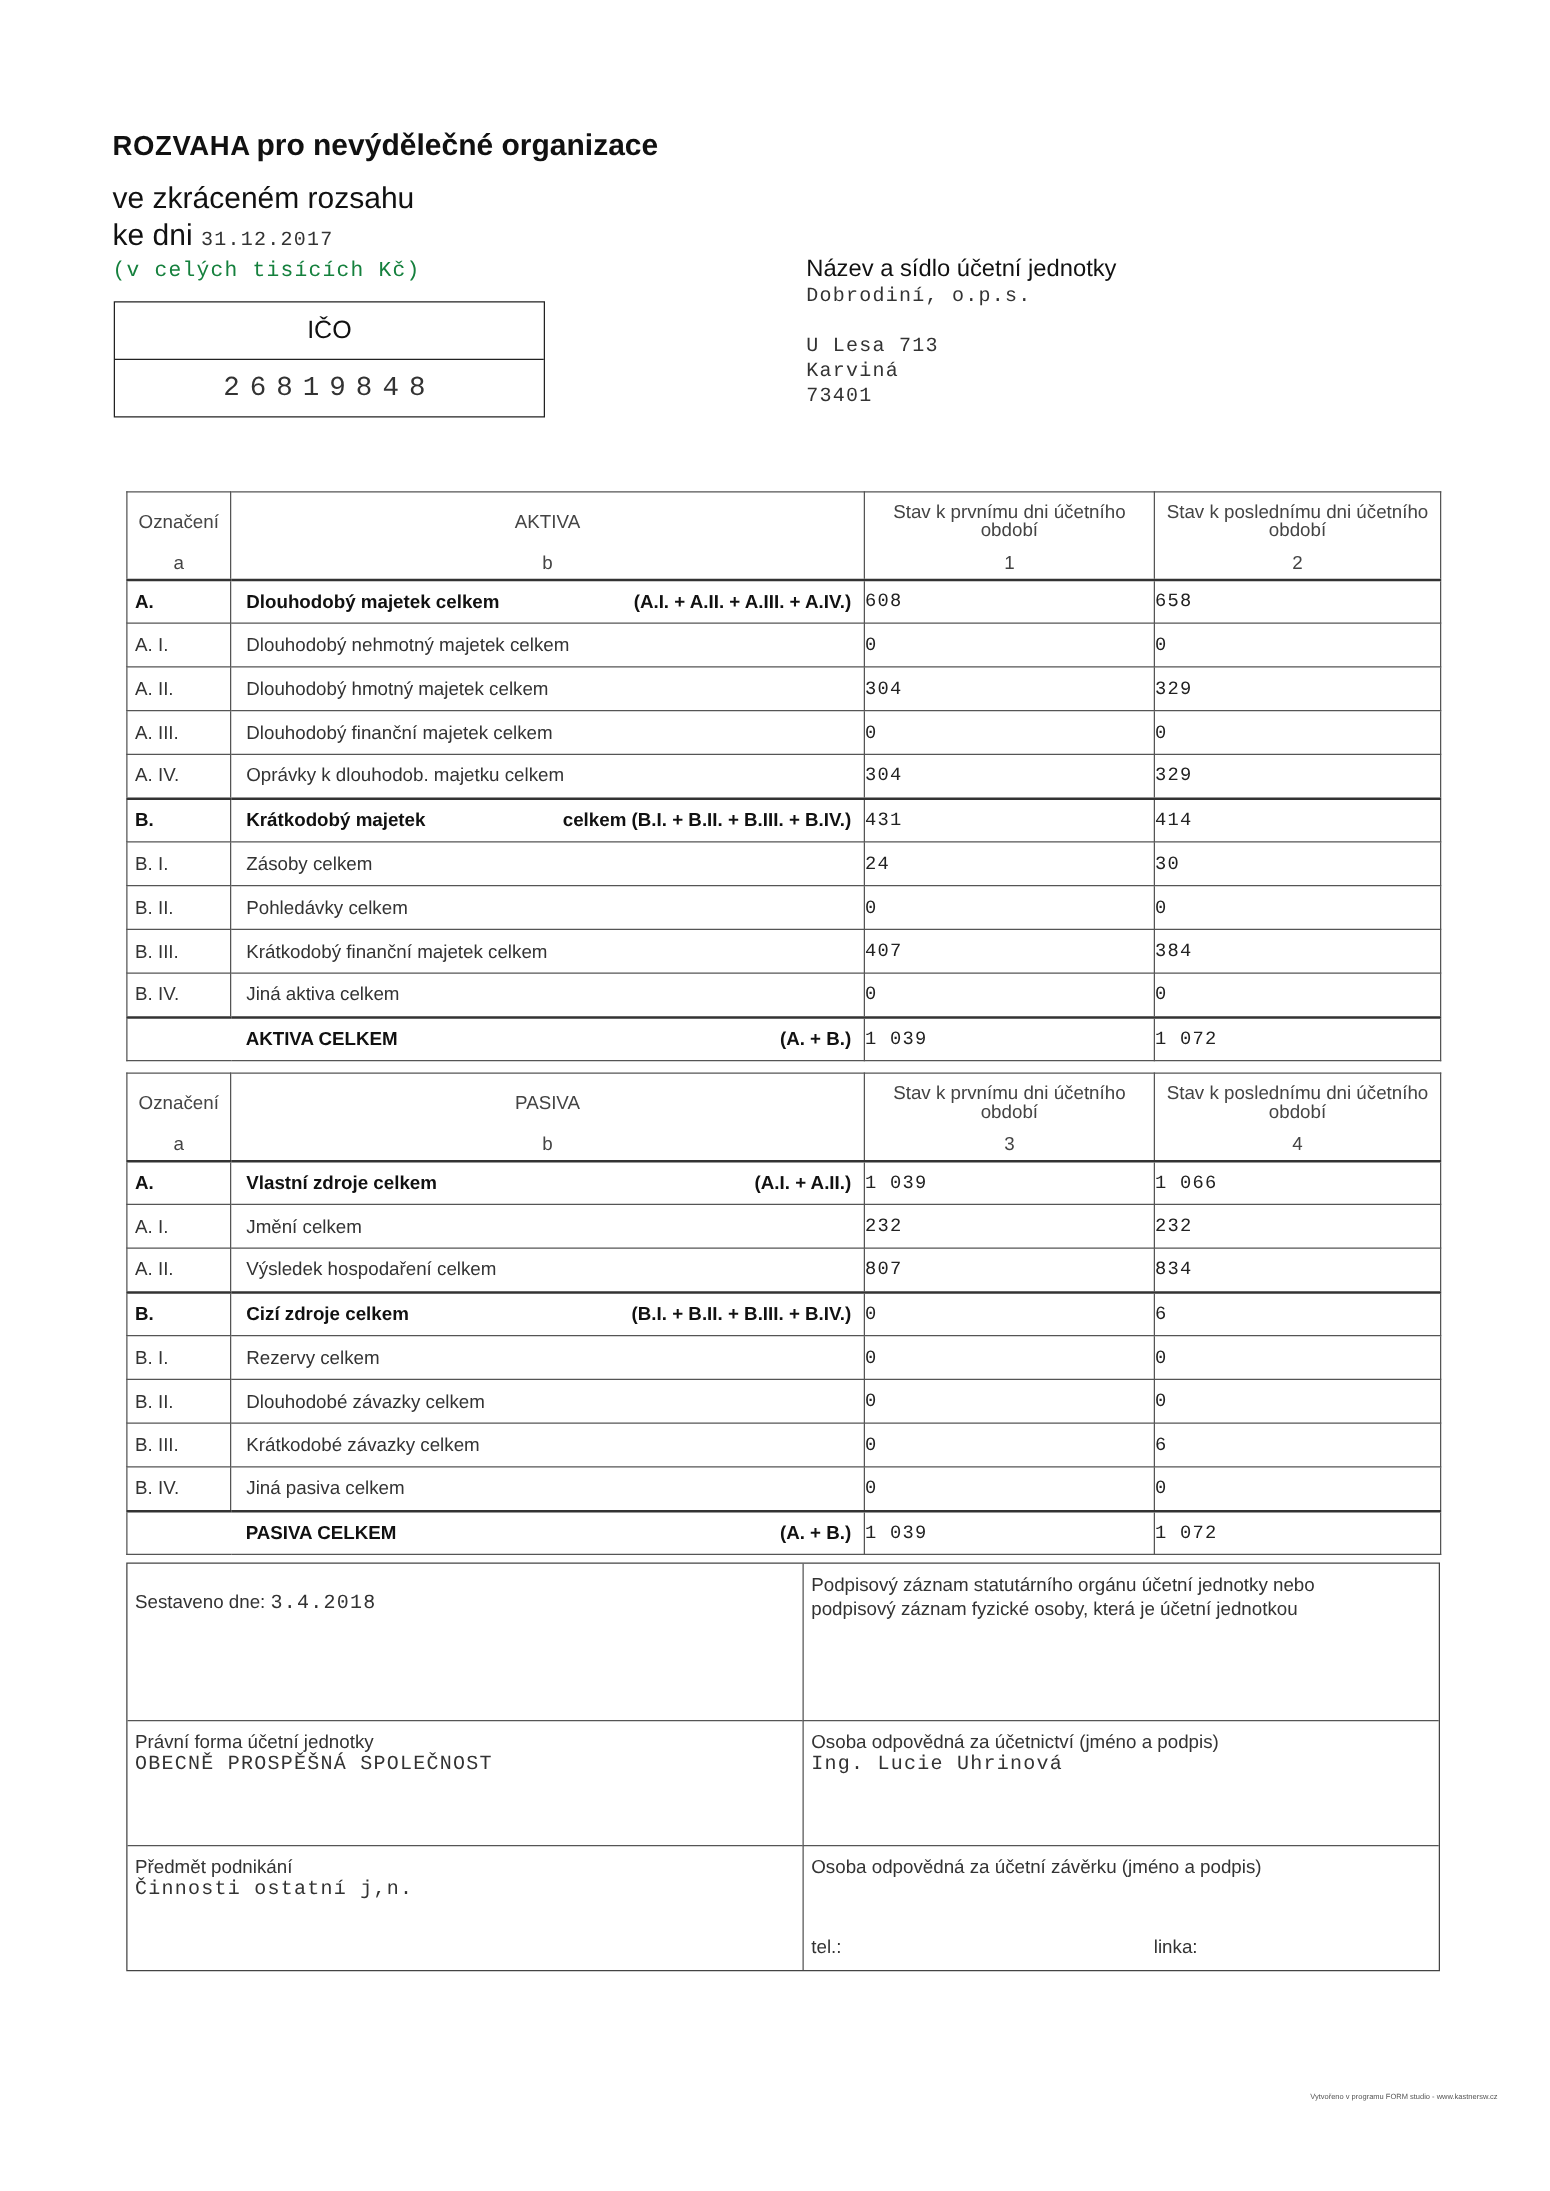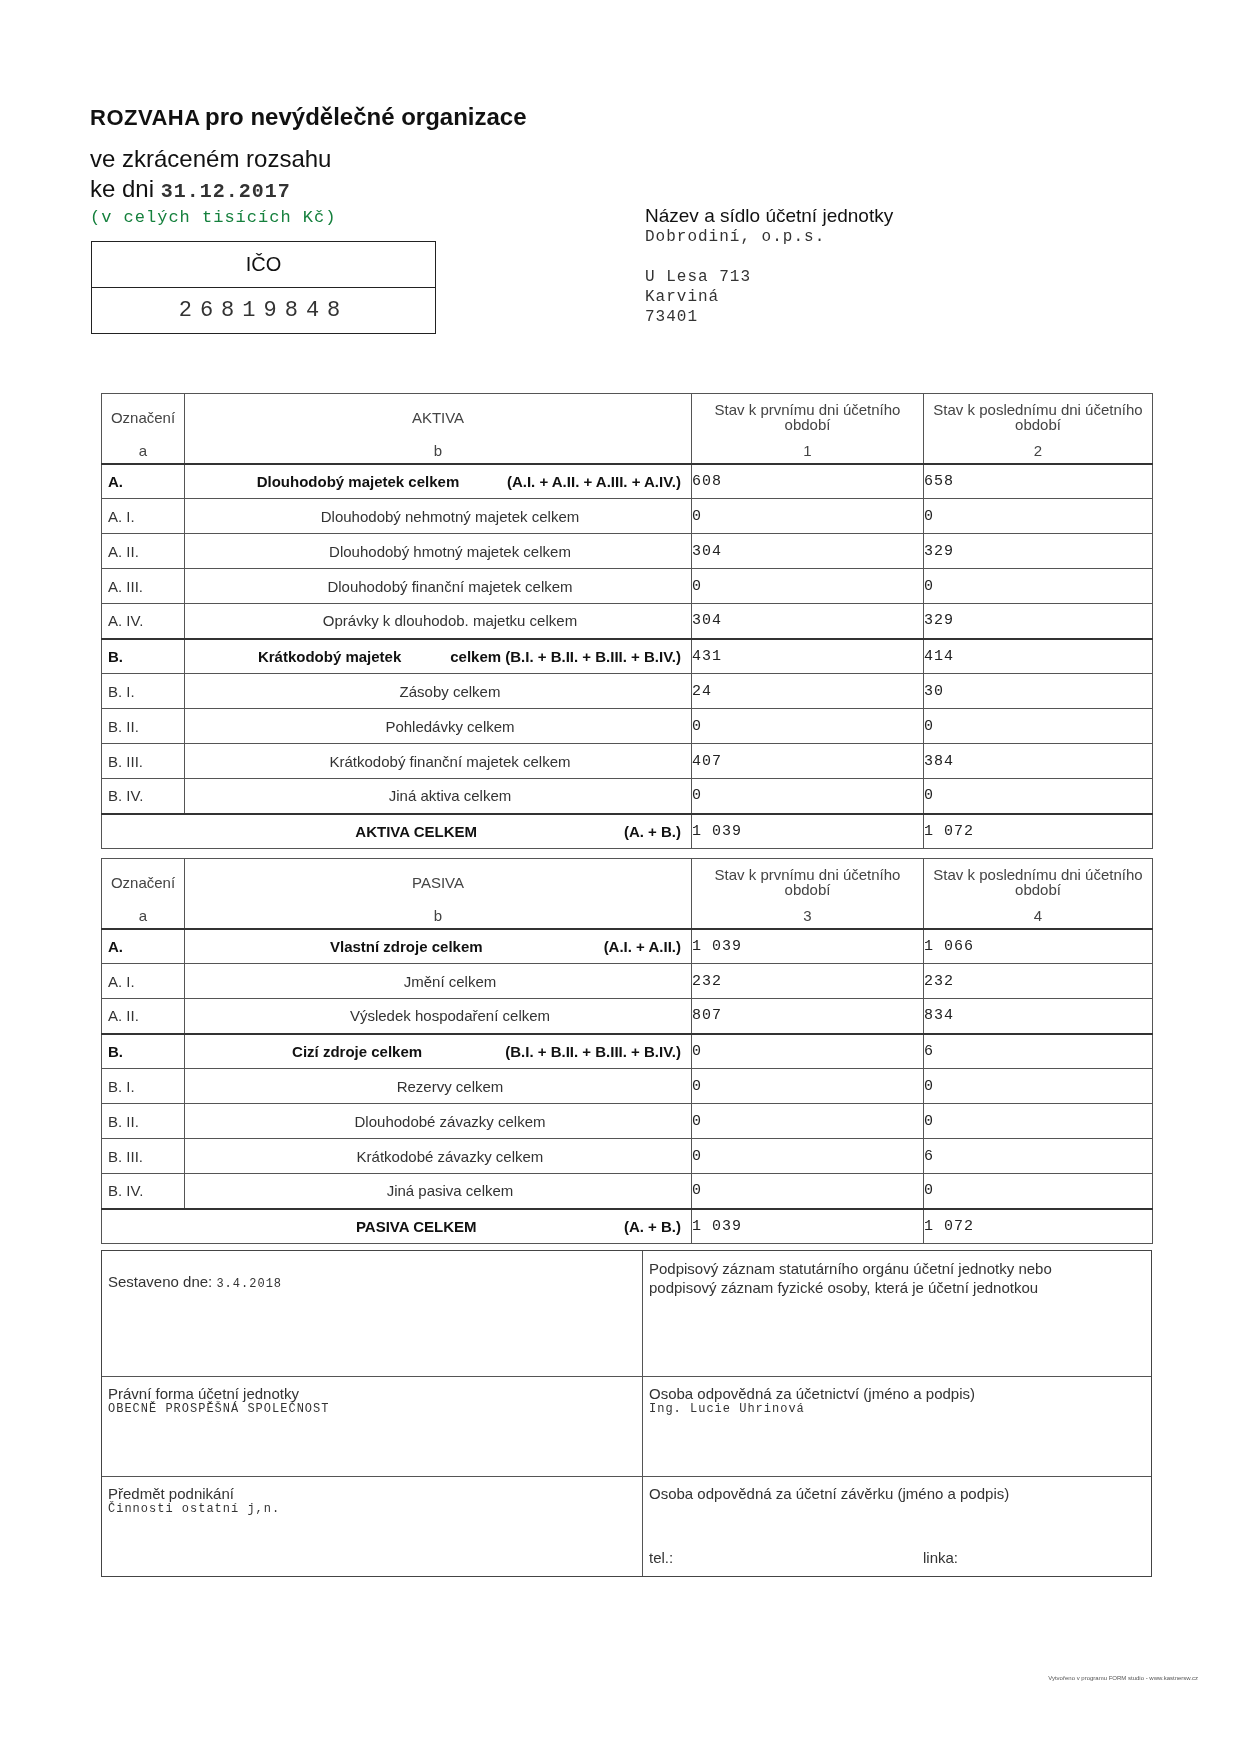--- a/index.html
+++ b/index.html
@@ -7,21 +7,21 @@
   body { position: relative; font-family: "Liberation Sans", sans-serif; color: #111; overflow: hidden; }
   .abs { position: absolute; }
   .mono { font-family: "Liberation Mono", monospace; }
 
   
   .title-line { left: 90px; top: 103px; white-space: nowrap; }
   .title-big { font-size: 22px; font-weight: bold; letter-spacing: 0.5px; }
   .title-rest { font-size: 24px; font-weight: bold; }
   .sub1 { left: 90px; top: 145px; font-size: 24px; }
   .sub2 { left: 90px; top: 175px; font-size: 24px; }
-  .sub2 .mono { font-size: 20px; color: #333; letter-spacing: 1px; font-weight: bold; }
+  .sub2 .mono { font-size: 16px; color: #333; letter-spacing: 1px; }
   .sub3 { left: 90px; top: 208px; font-size: 17px; color: #15803d; letter-spacing: 1px; }
 
   .ico-box { left: 91px; top: 241px; width: 345px; height: 93px; border: 1.5px solid #222; }
   .ico-label { height: 46px; border-bottom: 1.5px solid #222; display: flex; align-items: center; justify-content: center; font-size: 20px; }
   .ico-value { height: 45px; display: flex; align-items: center; justify-content: center; font-size: 22px; letter-spacing: 8px; color: #333; }
 
   .entity { left: 645px; top: 205px; }
   .entity-label { font-size: 19px; }
   .entity-line { font-size: 16px; color: #333; line-height: 20px; letter-spacing: 1px; }
 
@@ -32,35 +32,35 @@
   table.bs col.c-b { width: 507px; }
   table.bs col.c-1 { width: 232px; }
   table.bs col.c-2 { width: 229px; }
   .hdr-a { text-align: center; font-size: 13px; color: #444; }
   .hdr-b { text-align: center; font-size: 13px; color: #444; }
   .hdr-c { text-align: center; font-size: 13px; color: #444; line-height: 15px; }
   tr.hdr td { height: 70px; }
   tr.hdr td > div.top { height: 44px; display: flex; align-items: center; justify-content: center; }
   tr.hdr td > div.bot { height: 22px; display: flex; align-items: center; justify-content: center; }
   td.code { padding-left: 6px; color: #333; }
-  td.label { padding-left: 24px; color: #333; text-align: center; }
+  td.label { padding-left: 12px; color: #333; }
   td.label .formula { float: right; padding-right: 10px; }
   tr.bold td.code, tr.bold td.label { font-weight: bold; color: #111; }
   tr.total td { border-top: 2px solid #333; }
   tr.group td { border-top: 2px solid #333; }
   tr.hdr + tr td { border-top: 2px solid #333; }
   td.num { text-align: left; padding-right: 20px; font-family: "Liberation Mono", monospace; font-size: 23px; color: #222; letter-spacing: 1px; }
   td.num.last { padding-right: 18px; font-family: Liberation Mono, monospace; }
   tr.total td.code { border-right: none; }
   tr.total td.label { border-left: none; font-weight: bold; color: #111; }
 
   
   .footer { left: 101px; top: 1250px; width: 1051px; height: 327px; border: 1.5px solid #444; }
   .fcell { position: absolute; border-color: #555; border-style: solid; border-width: 0; font-size: 15px; color: #333; padding: 8px 6px; }
-  .fcell .v { font-family: "Liberation Mono", monospace; font-size: 12px; color: #333; letter-spacing: 1px; }
+  .fcell .v { font-family: "Liberation Mono", monospace; font-size: 16px; color: #333; letter-spacing: 1px; }
   .fl { left: 0; width: 540px; }
   .fr { left: 540px; width: 509px; border-left-width: 1px; }
   .r1 { top: 0; height: 125px; }
   .r2 { top: 125px; height: 100px; border-top-width: 1px; }
   .r3 { top: 225px; height: 100px; border-top-width: 1px; }
   .tel { position: absolute; left: 6px; bottom: 10px; }
   .linka { position: absolute; left: 280px; bottom: 10px; }
 
   .credit { right: 42px; top: 1675px; font-size: 6px; color: #555; }
 </style>

